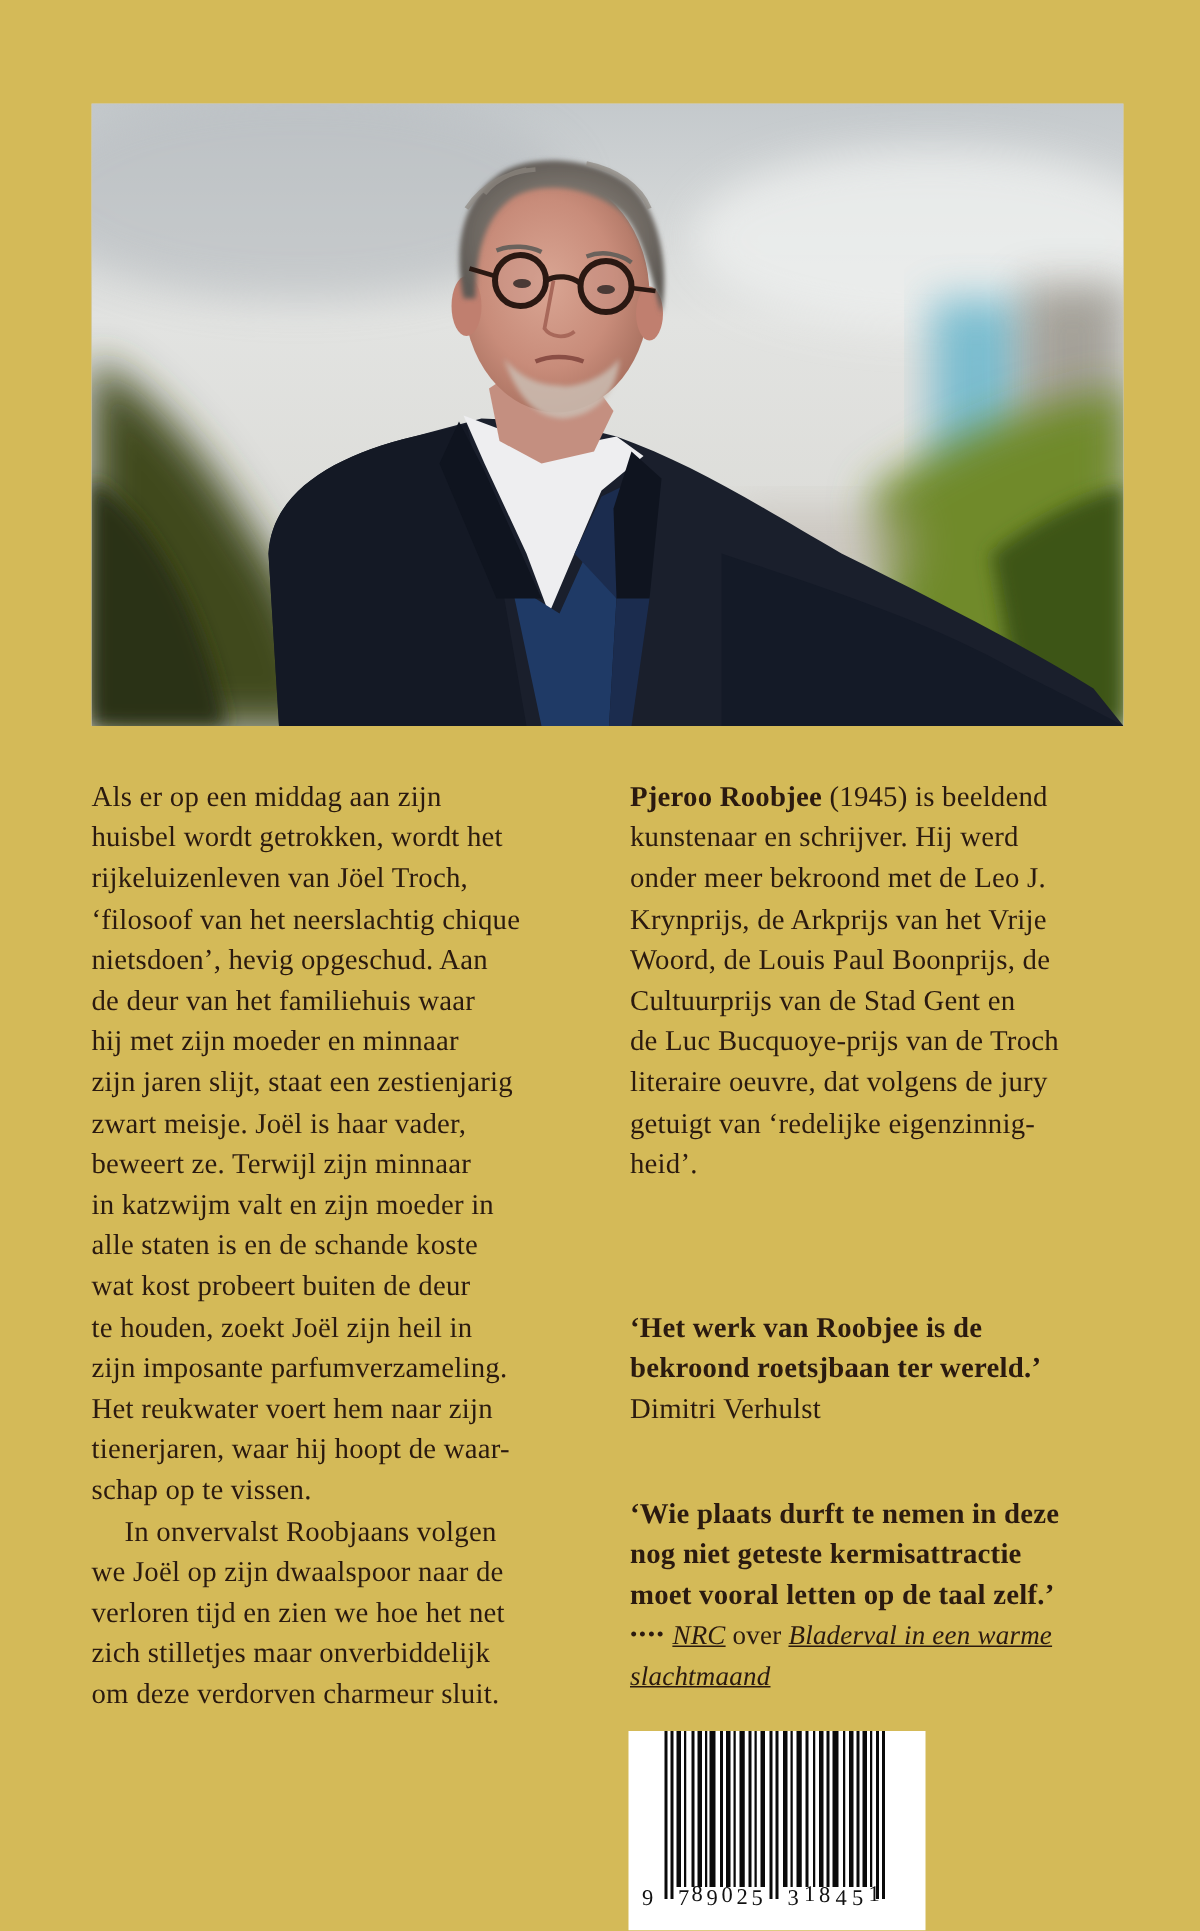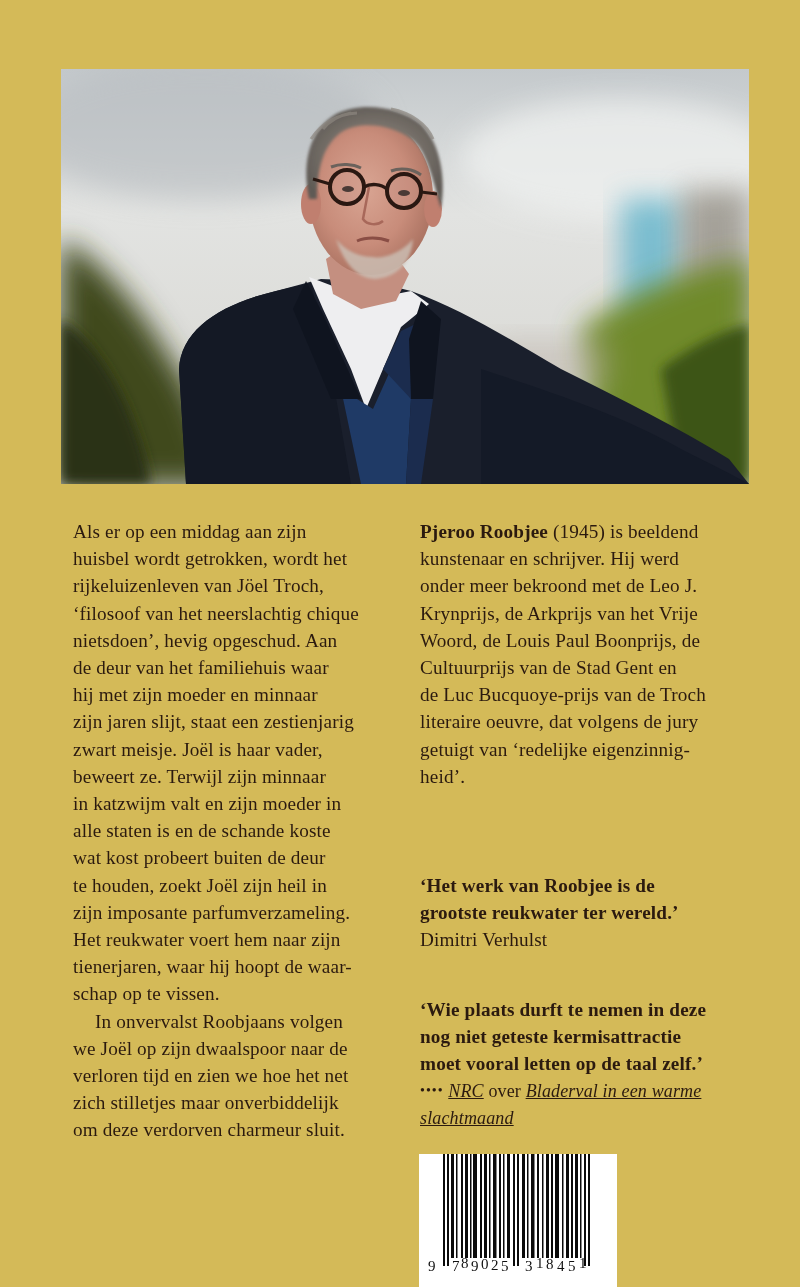--- a/index.html
+++ b/index.html
@@ -18,21 +18,20 @@
       overflow: hidden; background: #cfd2d3;
     }
     .photo svg { display: block; width: 688px; height: 415px; }
 
     
     .blurb {
       position: absolute; left: 61px; top: 518px; width: 320px;
       font-family: "Liberation Serif", "DejaVu Serif", serif;
       font-size: 19.2px; line-height: 27.2px; color: #2b1a0f;
       letter-spacing: 0.15px;
-      margin-left: 12px;
     }
     .blurb .line { display: block; white-space: nowrap; }
     .blurb .indent { padding-left: 22px; }
 
     
     .right {
       position: absolute; left: 420px; top: 518px; width: 340px;
       font-family: "Liberation Serif", "DejaVu Serif", serif;
       font-size: 19.2px; line-height: 27.2px; color: #2b1a0f;
       letter-spacing: 0.15px;
@@ -184,21 +183,21 @@
     <span class="line">Cultuurprijs van de Stad Gent en</span>
     <span class="line">de Luc Bucquoye-prijs van de Troch</span>
     <span class="line">literaire oeuvre, dat volgens de jury</span>
     <span class="line">getuigt van ‘redelijke eigenzinnig-</span>
     <span class="line">heid’.</span>
   </div>
 
   <div class="quotes">
     <div>
       <span class="line bold">‘Het werk van Roobjee is de</span>
-      <span class="line bold">grootste reukwater ter wereld.’</span>
+      <span class="line bold">bekroond roetsjbaan ter wereld.’</span>
       <span class="line">Dimitri Verhulst</span>
     </div>
     <div class="quote-block-2">
       <span class="line bold">‘Wie plaats durft te nemen in deze</span>
       <span class="line bold">nog niet geteste kermisattractie</span>
       <span class="line bold">moet vooral letten op de taal zelf.’</span>
       <span class="line source-line"><span class="dots">••••</span> <span class="italic">NRC</span><span> over </span><span class="italic">Bladerval in een warme</span></span>
       <span class="line italic source-line">slachtmaand</span>
     </div>
   </div>

